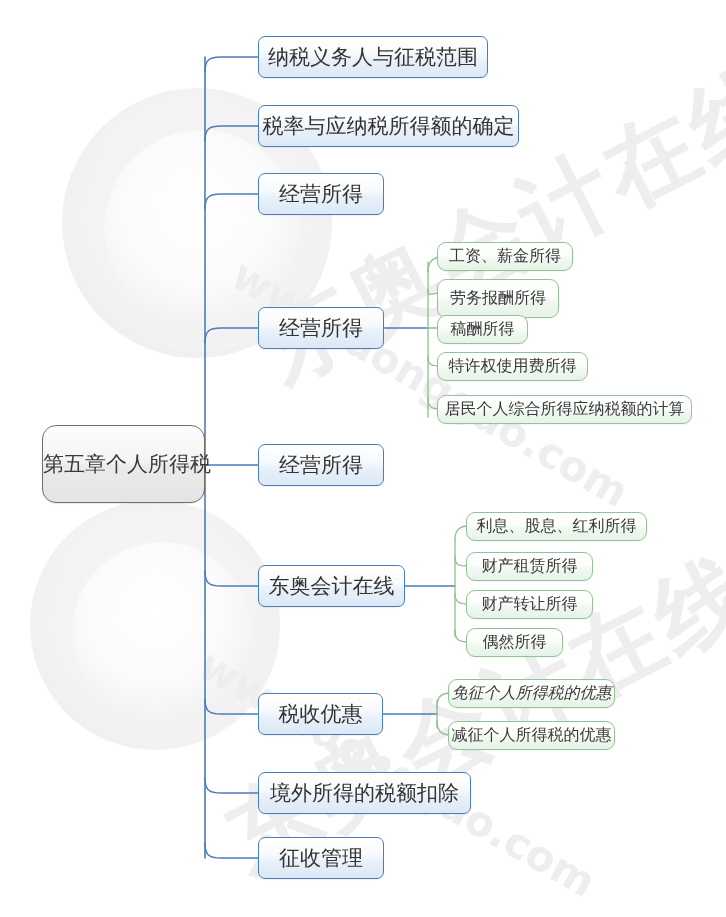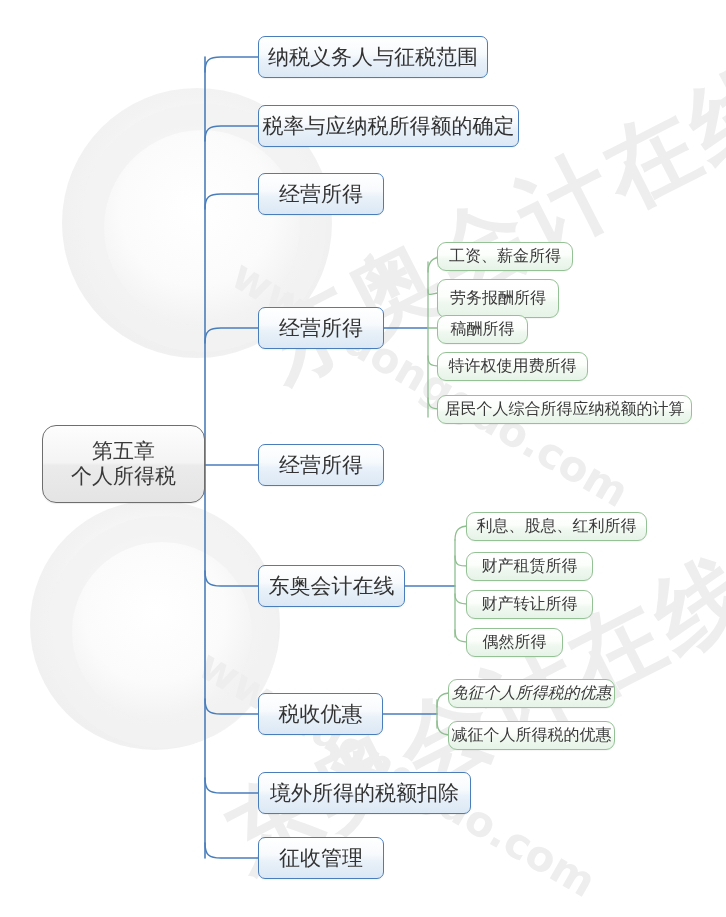--- a/index.html
+++ b/index.html
@@ -86,24 +86,25 @@
     white-space:nowrap;
     cursor:default;
   }
 
   
   .node.root{
     border:1.6px solid #6e6e6e;
     border-radius:14px;
     background:linear-gradient(180deg,#fdfdfd 0%,#f4f4f4 48%,#ebebeb 52%,#e4e4e4 100%);
     color:#3a3a3a;
-    flex-direction:column;
+    flex-direction:row;
     line-height:1.18;
     font-size:21px;
     box-shadow:0 1px 1px rgba(0,0,0,.07);
+    justify-content:space-between;
   }
   .node.root .ln{display:block;}
 
   
   .node.lvl1{
     border:1.5px solid #4a7ebb;
     border-radius:7px;
     background:linear-gradient(180deg,#ffffff 0%,#f7fafd 42%,#e9f1f9 58%,#dbe8f5 100%);
     color:#333333;
     font-size:21px;

